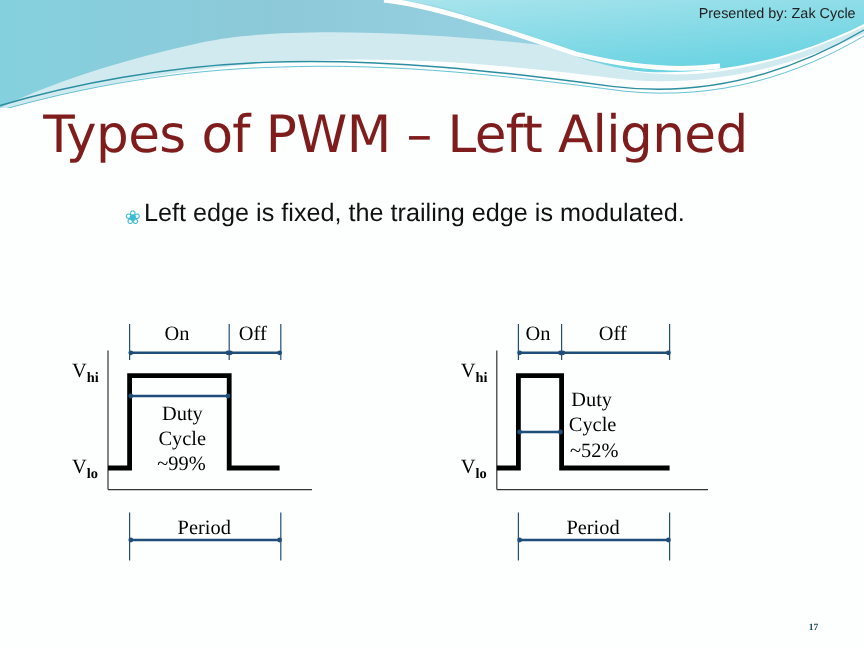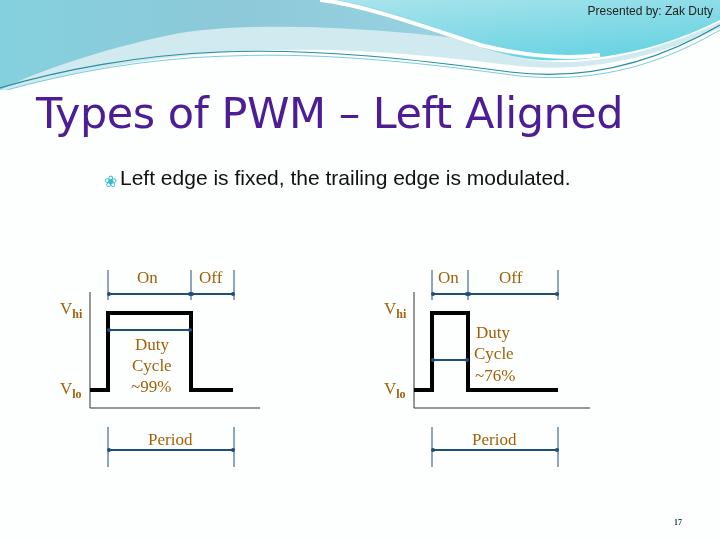--- a/index.html
+++ b/index.html
@@ -1,23 +1,23 @@
 <!DOCTYPE html>
 <html><head>
 <meta charset="utf-8">
 <style>
   html,body{margin:0;padding:0;}
   body{width:720px;height:540px;position:relative;overflow:hidden;background:#fdfefe;font-family:"Liberation Sans",sans-serif;}
   #bg{position:absolute;left:0;top:0;width:720px;height:90px;}
   .presenter{position:absolute;right:7px;top:4px;font-size:12px;color:#222;}
-  .title{position:absolute;left:36px;top:88px;font-size:43px;color:#4c1d95;font-family:"DejaVu Sans",sans-serif;font-weight:normal;letter-spacing:-0.5px;text-align:center;}
+  .title{position:absolute;left:36px;top:88px;font-size:43px;color:#7f1d1d;font-family:"DejaVu Sans",sans-serif;font-weight:normal;letter-spacing:-0.5px;text-align:center;}
   .bullet-icon{position:absolute;left:104px;top:172px;font-size:16px;color:#3bbcd0;}
   .bullet-text{position:absolute;left:120px;top:166px;font-size:21px;color:#111;white-space:nowrap;text-align:center;}
   svg.diag{position:absolute;left:0;top:0;}
-  .lbl{position:absolute;font-family:"Liberation Serif",serif;font-size:17px;color:#a16207;line-height:1;}
+  .lbl{position:absolute;font-family:"Liberation Serif",serif;font-size:17px;color:#000000;line-height:1;}
   .pagenum{position:absolute;left:674px;top:518px;font-size:8px;color:#1a4a5a;font-family:"Liberation Serif",serif;font-weight:bold;}
 </style>
 </head>
 <body>
 
 <svg id="bg" width="720" height="90" viewBox="0 0 720 90">
   <defs>
     <linearGradient id="g1" x1="0" y1="0" x2="1" y2="0">
       <stop offset="0" stop-color="#7fd3e0"></stop>
       <stop offset="0.5" stop-color="#8cc6d6"></stop>
@@ -29,21 +29,21 @@
     </linearGradient>
   </defs>
   <path d="M0,0 L720,0 L720,20 C660,50 600,62 540,60 C470,55 380,0 320,0 Z" fill="url(#g2)"></path>
   <path d="M0,0 L330,0 C370,5 440,30 470,40 C380,28 240,20 170,35 C100,50 40,70 0,90 Z" fill="url(#g1)"></path>
   <path d="M0,0 L330,0 C380,2 460,40 520,58 C580,70 650,55 720,22 L720,28 C650,60 580,74 510,65 C430,55 330,45 230,52 C140,58 60,75 0,92 Z" fill="#8fcddb" opacity="0.4"></path>
   <path d="M0,88 C60,70 140,55 220,52 C320,48 420,60 510,72 C590,82 660,60 720,25" stroke="#2a8ea0" stroke-width="1.2" fill="none"></path>
   <path d="M0,92 C70,72 150,58 230,56 C330,52 430,64 520,76 C600,84 665,62 720,30" stroke="#5cc0d0" stroke-width="0.8" fill="none"></path>
   <path d="M320,0 C360,4 420,25 480,45 C520,55 560,60 600,55" stroke="#ffffff" stroke-width="4" fill="none"></path>
 </svg>
 
-<div class="presenter">Presented by: Zak Duty</div>
+<div class="presenter">Presented by: Zak Cycle</div>
 <div class="title">Types of PWM – Left Aligned</div>
 <span class="bullet-icon">❀</span>
 <span class="bullet-text">Left edge is fixed, the trailing edge is modulated.</span>
 
 <svg class="diag" width="720" height="540" viewBox="0 0 720 540">
   <g>
     <line x1="90" y1="292" x2="90" y2="408" stroke="#333" stroke-width="1"></line>
     <line x1="90" y1="408" x2="260" y2="408" stroke="#333" stroke-width="1"></line>
     <line x1="108" y1="270" x2="108" y2="300" stroke="#1f4e79"></line>
     <line x1="191" y1="270" x2="191" y2="300" stroke="#1f4e79"></line>
@@ -94,16 +94,16 @@
 <span class="lbl" style="left:132px;top:357px;">Cycle</span>
 <span class="lbl" style="left:131px;top:378px;">~99%</span>
 <span class="lbl" style="left:148px;top:431px;">Period</span>
 
 <span class="lbl" style="left:438px;top:269px;">On</span>
 <span class="lbl" style="left:499px;top:269px;">Off</span>
 <span class="lbl" style="left:384px;top:300px;"><span>V</span><sub style="font-size:12px;font-weight:bold">hi</sub></span>
 <span class="lbl" style="left:384px;top:380px;"><span>V</span><sub style="font-size:12px;font-weight:bold">lo</sub></span>
 <span class="lbl" style="left:476px;top:324px;">Duty</span>
 <span class="lbl" style="left:474px;top:345px;">Cycle</span>
-<span class="lbl" style="left:475px;top:367px;">~76%</span>
+<span class="lbl" style="left:475px;top:367px;">~52%</span>
 <span class="lbl" style="left:472px;top:431px;">Period</span>
 
 <div class="pagenum">17</div>
 
 </body></html>

